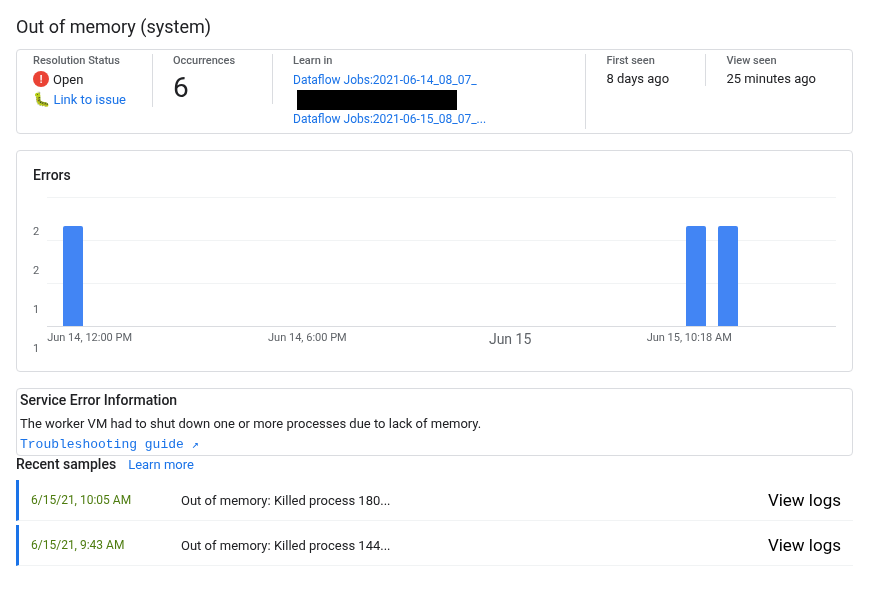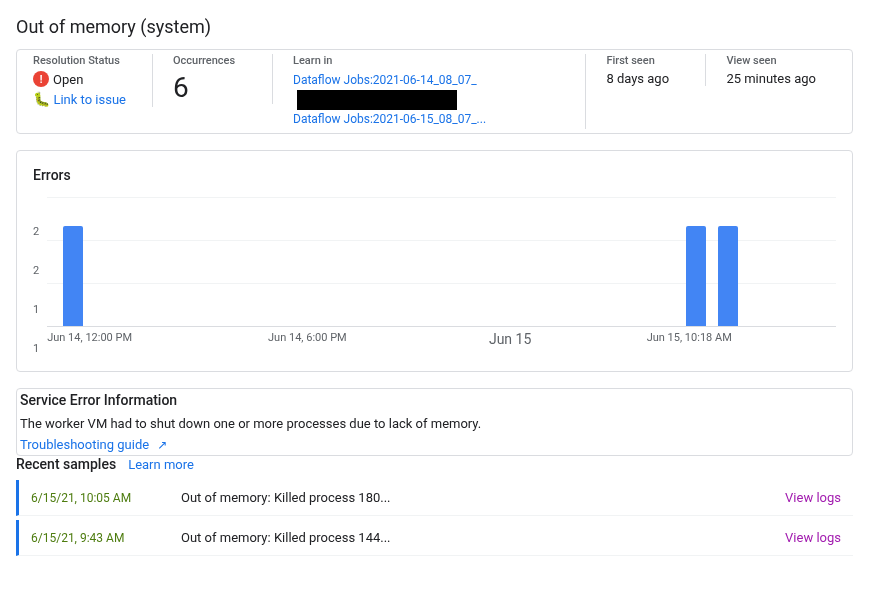--- a/index.html
+++ b/index.html
@@ -124,20 +124,21 @@
       color: #202124;
       margin-bottom: 6px;
     }
     .troubleshoot-link {
       color: #1a73e8;
       font-size: 13px;
       display: flex;
       align-items: center;
       gap: 8px;
       cursor: pointer;
+      font-family: Liberation Mono, monospace;
     }
     .external-link-icon {
       font-size: 12px;
     }
     .recent-samples-header {
       display: flex;
       align-items: center;
       gap: 12px;
       margin-bottom: 8px;
     }
@@ -163,22 +164,22 @@
       min-width: 150px;
       font-size: 12px;
       color: #4d7c0f;
     }
     .sample-message {
       flex: 1;
       font-size: 13px;
       color: #202124;
     }
     .view-logs-link {
-      color: #a21caf;
-      font-size: 13px;
+      color: #000000;
+      font-size: 17px;
       cursor: pointer;
       white-space: nowrap;
     }
   </style>
 </head>
 <body>
 
 <h1 class="page-title">Out of memory (system)</h1>
 
 <div class="info-card">

